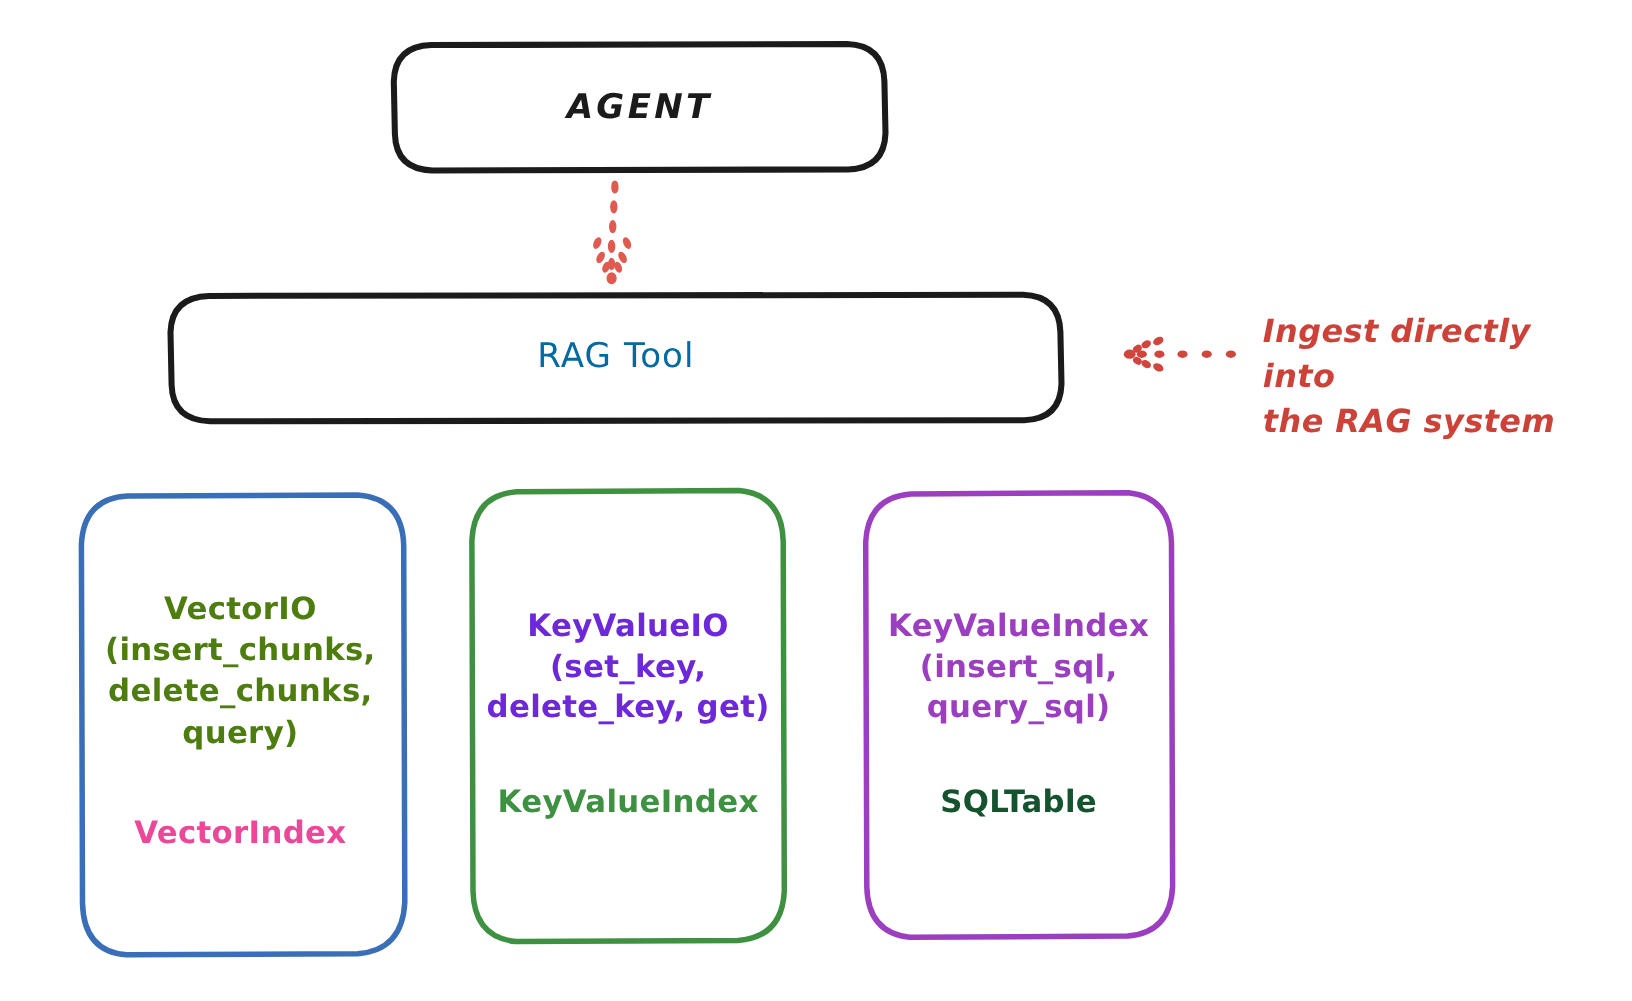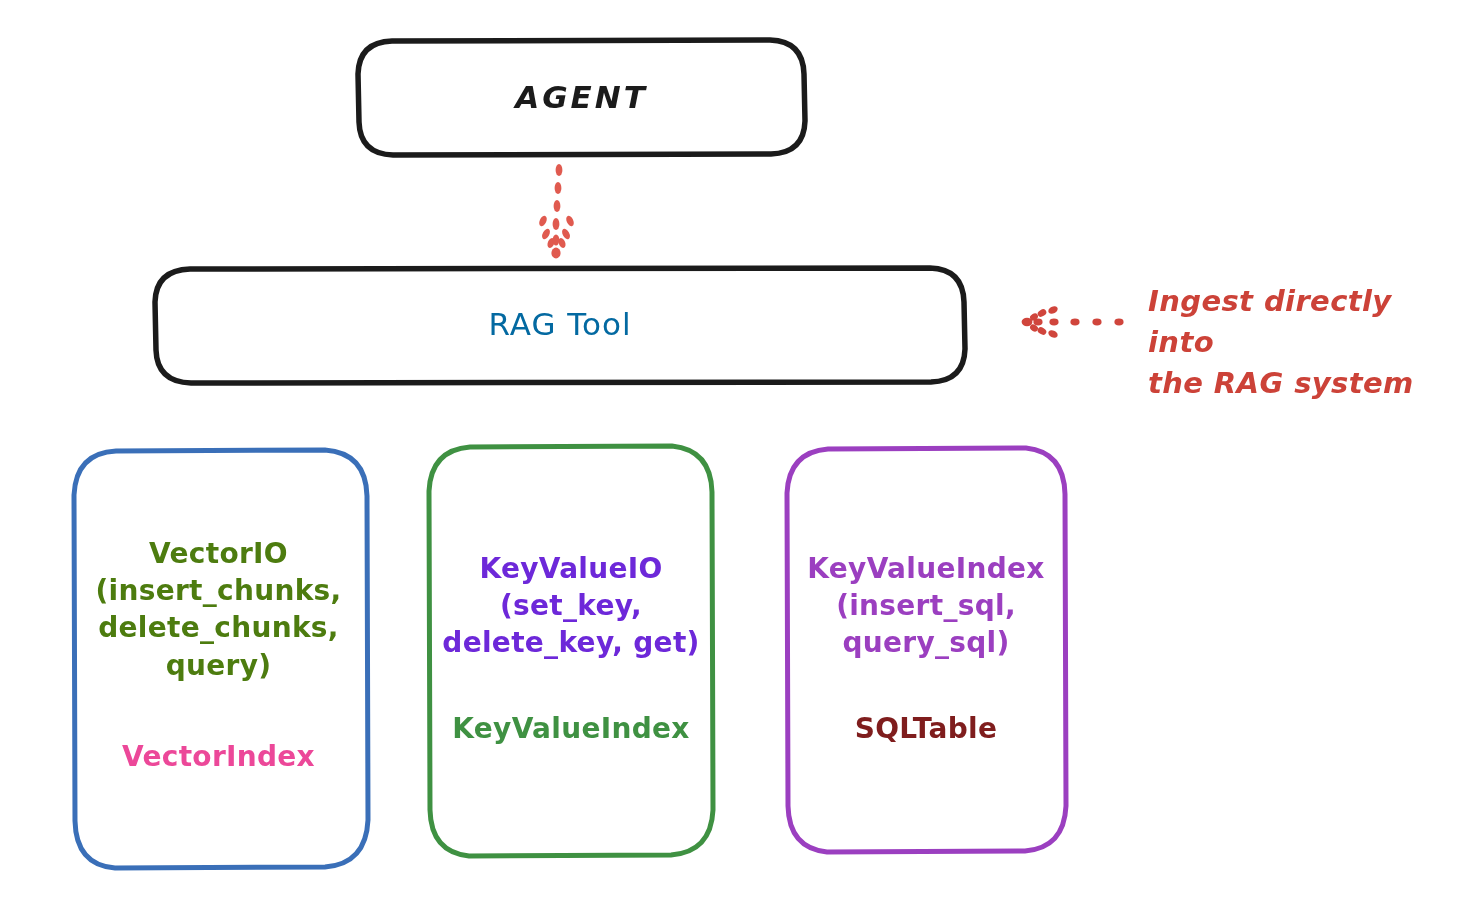--- a/index.html
+++ b/index.html
@@ -64,21 +64,21 @@
     text-align: center;
     font-size: 28px;
     font-weight: 600;
     letter-spacing: 0.3px;
   }
   #vector-text  { left: 76px;  top: 535px; width: 285px; color: #4d7c0f; }
   #vector-sub   { left: 76px;  top: 740px; width: 285px; color: #ec4899; }
   #kv-text      { left: 432px; top: 550px; width: 278px; color: #6d28d9; }
   #kv-sub       { left: 432px; top: 712px; width: 278px; color: #3f9142; text-align: center; }
   #rel-text     { left: 790px; top: 550px; width: 272px; color: #9b3fc0; }
-  #rel-sub      { left: 790px; top: 712px; width: 272px; color: #7f1d1d; }
+  #rel-sub      { left: 790px; top: 712px; width: 272px; color: #14532d; }
 
   
   #annotation {
     position: absolute;
     left: 1148px;
     top: 281px;
     width: 320px;
     font-size: 29px;
     font-weight: 600;
     font-style: italic;

